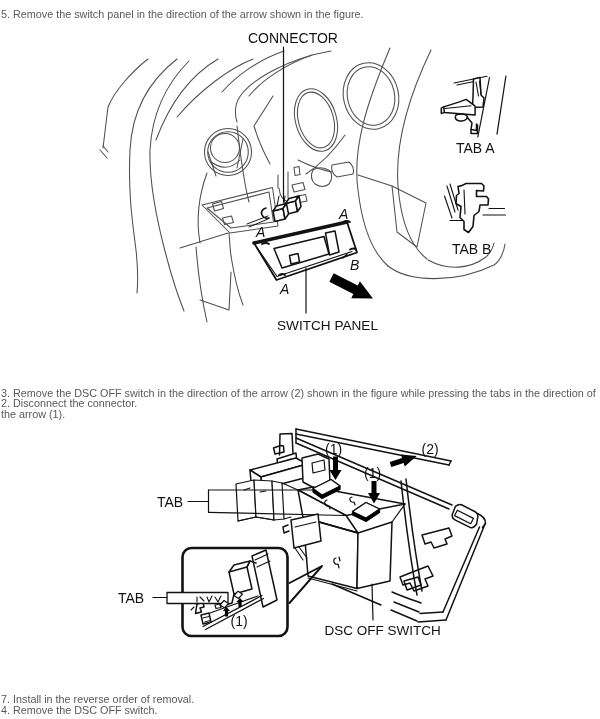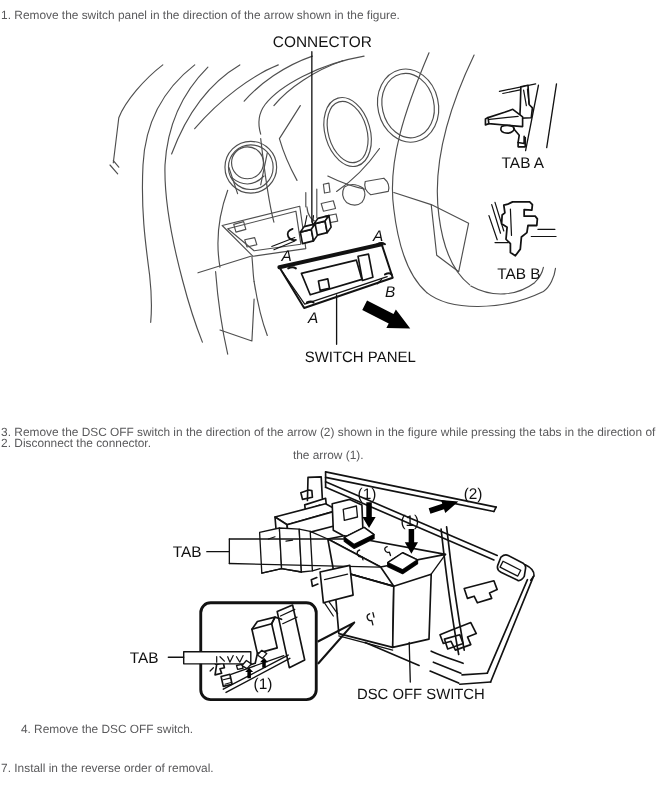--- a/index.html
+++ b/index.html
@@ -2,24 +2,24 @@
 <html><head>
 <meta charset="utf-8">
 <style>
 html,body{margin:0;padding:0;width:600px;height:719px;background:#fff;overflow:hidden;}
 body{font-family:"Liberation Sans",sans-serif;}
 .t{position:absolute;font-size:10.8px;color:#59595b;white-space:nowrap;}
 svg{position:absolute;left:0;top:0;}
 </style>
 </head>
 <body>
-<div class="t" style="left:1px;top:8px;">1. Remove the switch panel in the direction of the arrow shown in the figure.</div>
+<div class="t" style="left:1px;top:8px;">5. Remove the switch panel in the direction of the arrow shown in the figure.</div>
 <div class="t" style="left:1px;top:365px;margin-top:32px;">2. Disconnect the connector.</div>
-<div class="t" style="left:1px;top:383.2px;line-height:21px;text-align:center;">3. Remove the DSC OFF switch in the direction of the arrow (2) shown in the figure while pressing the tabs in the direction of<br>the arrow (1).</div>
-<div class="t" style="left:1px;top:657px;margin-left:18px;">4. Remove the DSC OFF switch.</div>
+<div class="t" style="left:1px;top:383.2px;line-height:21px;">3. Remove the DSC OFF switch in the direction of the arrow (2) shown in the figure while pressing the tabs in the direction of<br>the arrow (1).</div>
+<div class="t" style="left:1px;top:704px;">4. Remove the DSC OFF switch.</div>
 <div class="t" style="left:1px;top:692.5px;">7. Install in the reverse order of removal.</div>
 
 <svg width="600" height="719" viewBox="0 0 600 719">
 
 <g id="fig1-dash" fill="none" stroke="#4f4f4f" stroke-width="1.05" stroke-linecap="round" stroke-linejoin="round">
 
   <path d="M148,59 C131,72 114,92 108,107 L103,148"></path>
   <path d="M100,150 l7,8"></path>
   <path d="M103,146 l5,6"></path>
 

